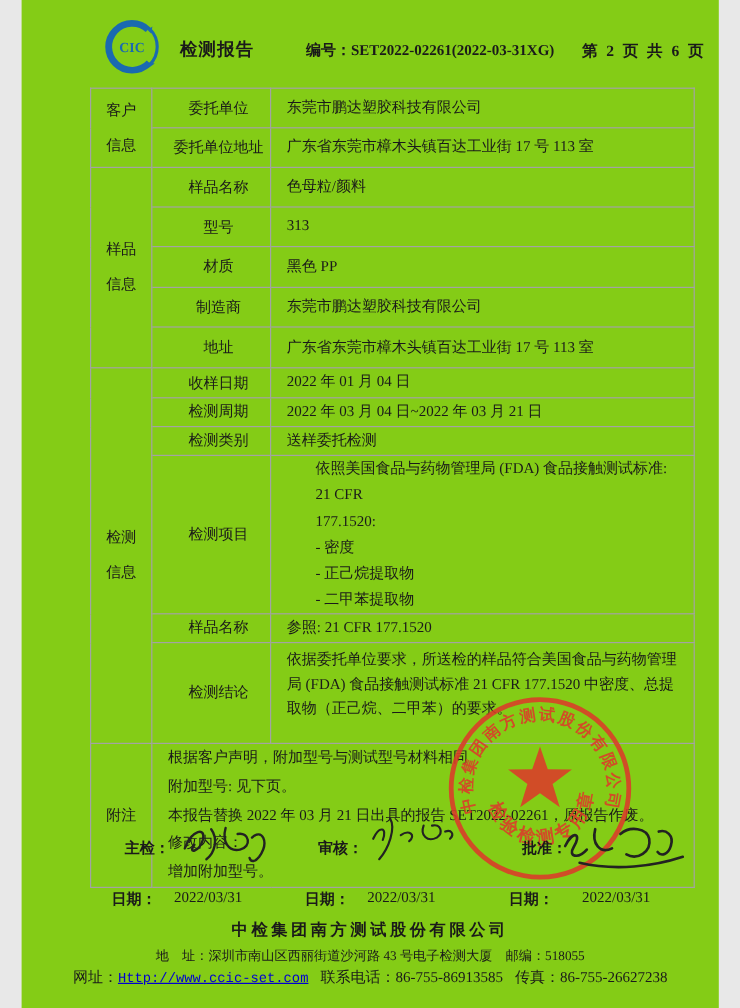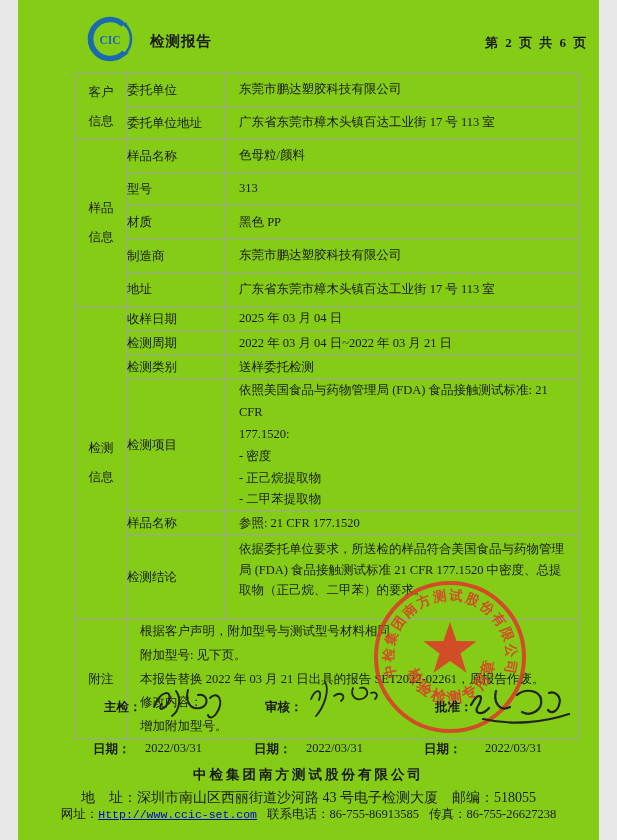--- a/index.html
+++ b/index.html
@@ -16,57 +16,58 @@
   .page-info { position:absolute; left:467px; top:34px; font-size:13px; font-weight:bold; letter-spacing:2px; white-space:nowrap; }
   
   table.report {
     position:absolute; left:57px; top:73px; width:503px;
     border-collapse:collapse; table-layout:fixed;
     font-size:12.5px;
     border-radius:20px;
   }
   table.report td { border:1px solid #a3a3a3; vertical-align:middle; }
   td.g { text-align:center; white-space:pre-line; line-height:2.3; font-size:12.5px; }
-  td.l { padding-left:0; }
+  td.l { padding-left:12px;text-align:center; }
   td.v { padding-left:13px; padding-right:8px; line-height:1.7; }
-  td.v .ln { line-height:1.75; }
+  td.v .ln { line-height:1.75;margin-left:24px; }
   tr.h33 { height:33px; } tr.h34 { height:34px; }
   tr.h25 { height:25px; } tr.h24 { height:24px; }
   tr.h88 { height:88px; } tr.h49 { height:49px; } tr.h98 { height:98px; }
   td.v.para { line-height:1.62; padding-top:3px; padding-bottom:19px; }
   td.notes { line-height:1.9; }
   
   .stamp { position:absolute; left:352px; top:577px; width:160px; height:160px; opacity:0.87; z-index:5; pointer-events:none; }
   
   .sig-label { position:absolute; top:699px; font-size:12.5px; font-weight:bold; z-index:6;margin-left:11px; }
   .sig { position:absolute; z-index:7; }
   .date-label { position:absolute; top:741px; font-size:12.5px; font-weight:bold; z-index:6; }
   .date-val { position:absolute; top:741px; font-size:12.5px; z-index:6; }
   
   .footer-company { position:absolute; left:0; top:766px; width:100%; text-align:center; font-size:13.5px; font-weight:bold; letter-spacing:3px; }
-  .footer-line1 { position:absolute; left:0; top:789px; width:100%; text-align:center; font-size:14px; }
+  .footer-line1 { position:absolute; left:0; top:789px; width:100%; text-align:center; font-size:11px; }
   .footer-line2 { position:absolute; left:0; top:806px; width:100%; text-align:center; font-size:12.5px; }
   .footer-line2 a { color:#0000d0; text-decoration:underline; font-family:"Liberation Mono","DejaVu Sans Mono",monospace; font-size:11.5px; }
   .sp { display:inline-block; width:10px; }
 </style>
 </head>
 <body>
 
 <div class="page">
 
   <div class="logo">
     <svg width="56" height="48" viewBox="0 0 56 48">
       <circle cx="28" cy="24" r="21" fill="none" stroke="#1a6ab0" stroke-width="2.6"></circle>
       <path d="M41,10 A19,19 0 1 0 42,37" fill="none" stroke="#1a6ab0" stroke-width="4.5"></path>
       <path d="M41,10 l4,-3 l-1,6 z" fill="#1a6ab0"></path>
       <path d="M42,37 l5,1 l-6,4 z" fill="#1a6ab0"></path>
       <text x="28" y="28.5" text-anchor="middle" font-size="11.5" font-weight="bold" fill="#1a6ab0" font-family="'Liberation Serif',serif">CIC</text>
     </svg>
   </div>
   <div class="report-title">检测报告</div>
+  <div class="report-no"><span>编号：</span><span>SET2022-02261(2022-03-31XG)</span></div>
   <div class="page-info">第 2 页 共 6 页</div>
 
   <table class="report">
     <colgroup>
         <col style="width:51px">
         <col style="width:99px">
         <col style="width:353px">
       </colgroup>
     <tbody>
       <tr class="h33">
@@ -100,21 +101,21 @@
       </tr>
       <tr class="h34">
         <td class="l">地址</td>
         <td class="v">广东省东莞市樟木头镇百达工业街 17 号 113 室</td>
       </tr>
 
       <tr class="h25">
         <td class="g" rowspan="6">检测
 信息</td>
         <td class="l">收样日期</td>
-        <td class="v">2025 年 03 月 04 日</td>
+        <td class="v">2022 年 01 月 04 日</td>
       </tr>
       <tr class="h24">
         <td class="l">检测周期</td>
         <td class="v">2022 年 03 月 04 日~2022 年 03 月 21 日</td>
       </tr>
       <tr class="h24">
         <td class="l">检测类别</td>
         <td class="v">送样委托检测</td>
       </tr>
       <tr class="h88">

